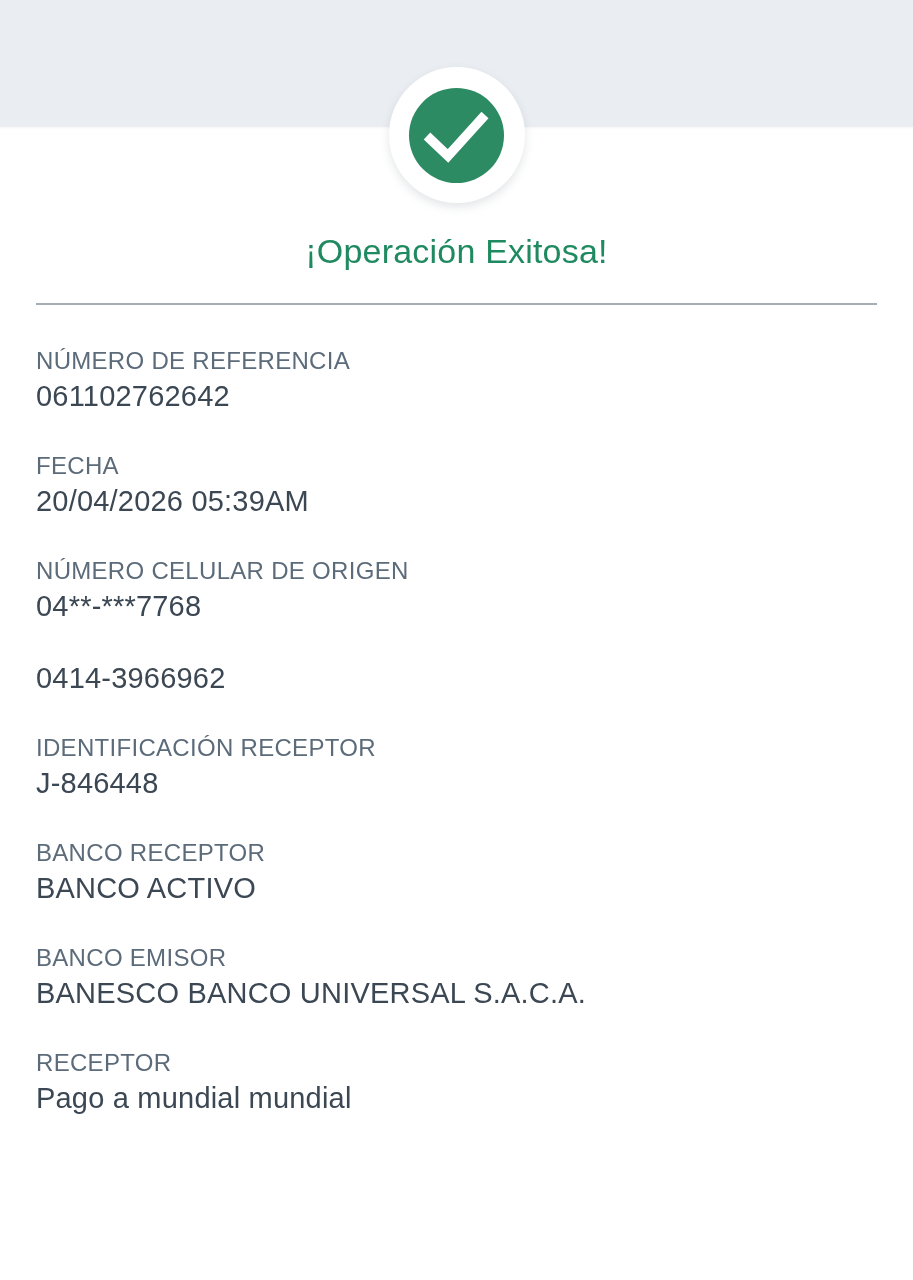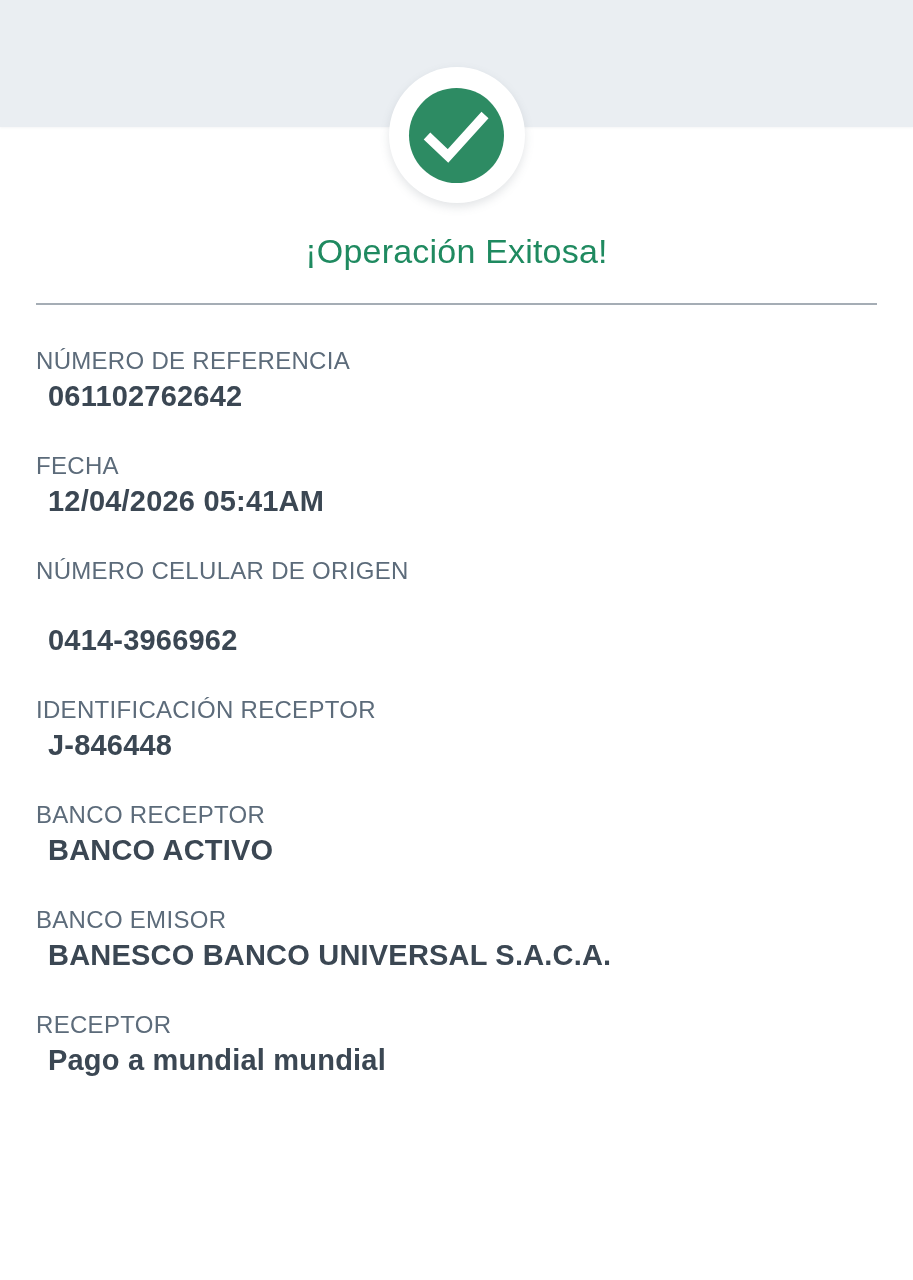--- a/index.html
+++ b/index.html
@@ -57,24 +57,23 @@
   .field-label {
     font-size: 24px;
     line-height: 30px;
     color: #5c6b7a;
     letter-spacing: 0.3px;
   }
   .field-value {
     font-size: 29px;
     line-height: 35px;
     margin-top: 3px;
-    font-weight: 700;
+    font-weight: 400;
     color: #3b4753;
     letter-spacing: 0.2px;
-    margin-left: 12px;
   }
 </style>
 </head>
 <body>
 
 <div class="receipt">
 
   <div class="band"></div>
 
   <div class="badge">
@@ -93,25 +92,26 @@
 
     <div class="fields">
 
       <div class="field">
         <div class="field-label">NÚMERO DE REFERENCIA</div>
         <div class="field-value">061102762642</div>
       </div>
 
       <div class="field">
         <div class="field-label">FECHA</div>
-        <div class="field-value">12/04/2026 05:41AM</div>
+        <div class="field-value">20/04/2026 05:39AM</div>
       </div>
 
       <div class="field">
         <div class="field-label">NÚMERO CELULAR DE ORIGEN</div>
+        <div class="field-value">04**-***7768</div>
       </div>
 
       <div class="field">
         <div class="field-value">0414-3966962</div>
       </div>
 
       <div class="field">
         <div class="field-label">IDENTIFICACIÓN RECEPTOR</div>
         <div class="field-value">J-846448</div>
       </div>

